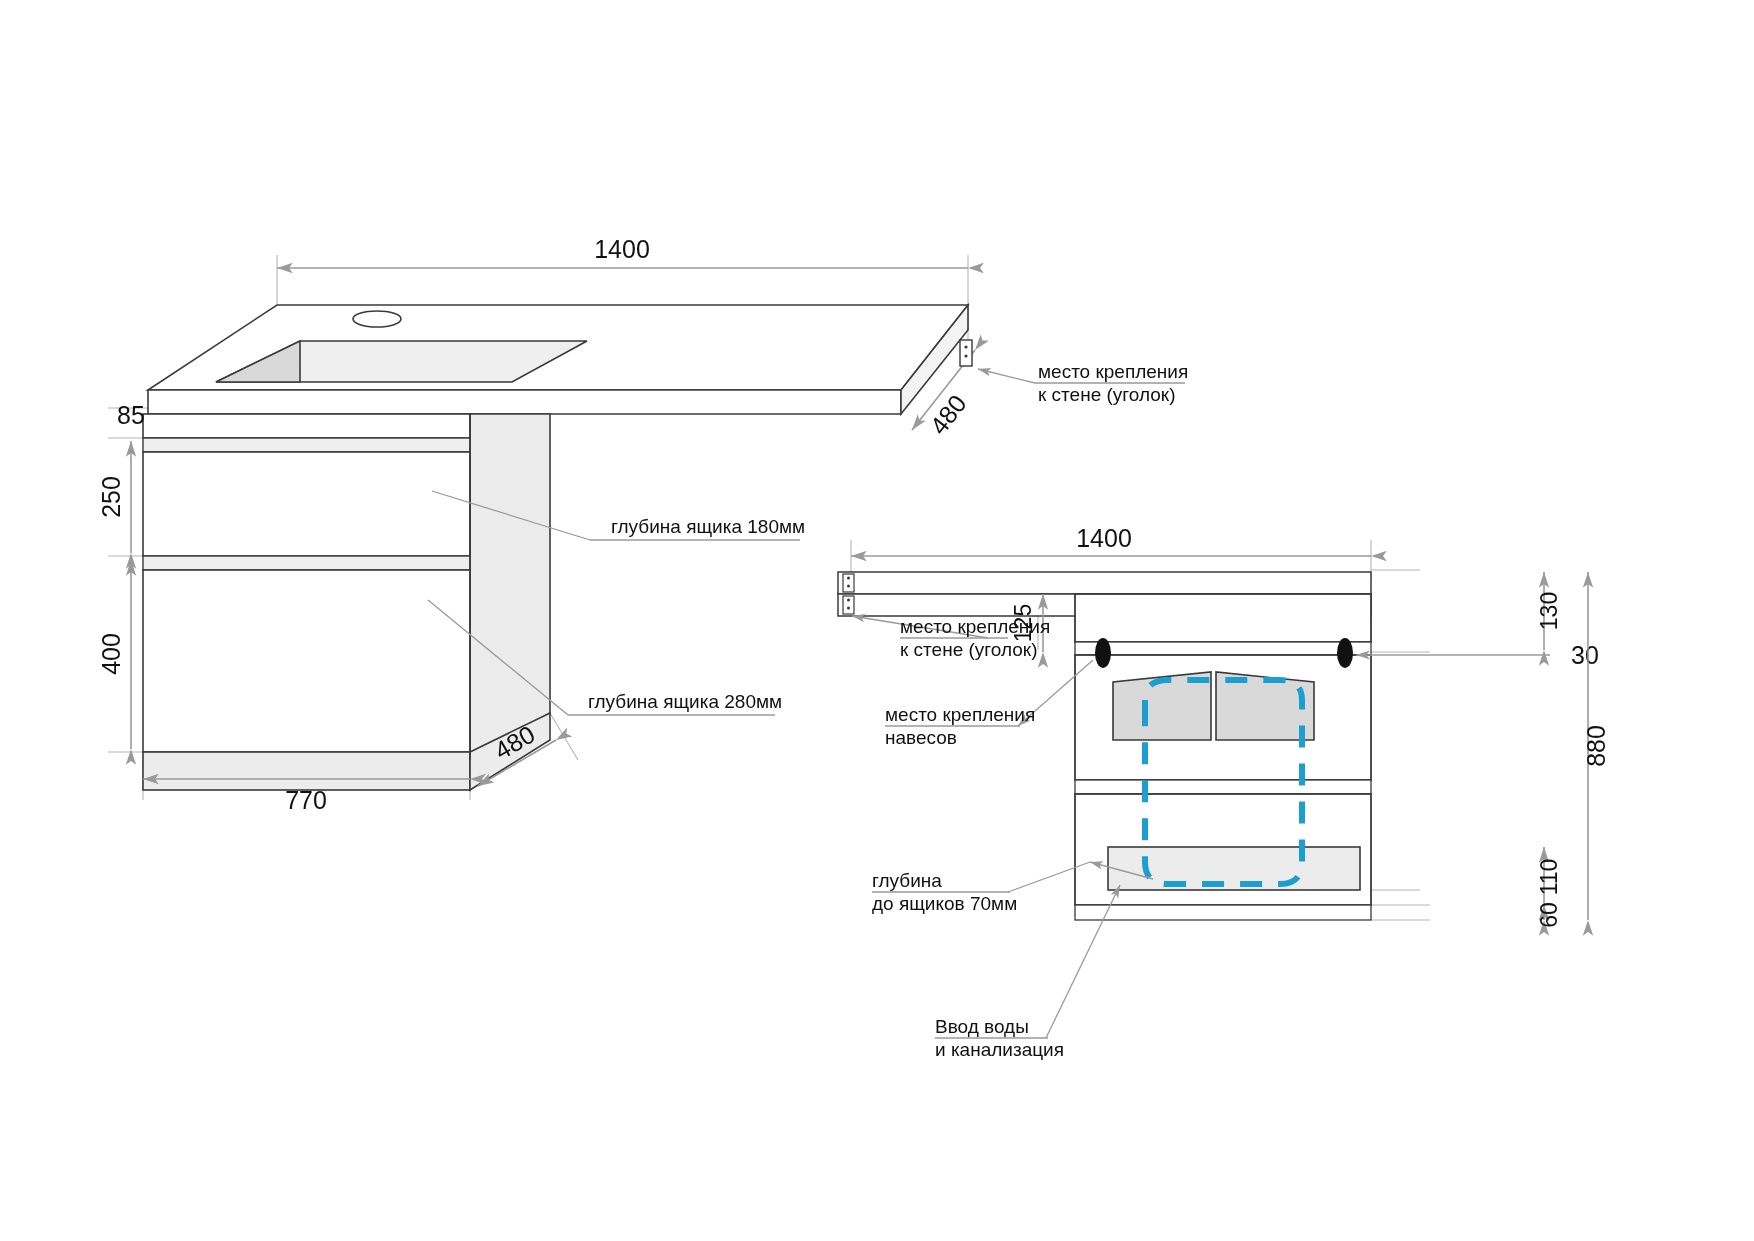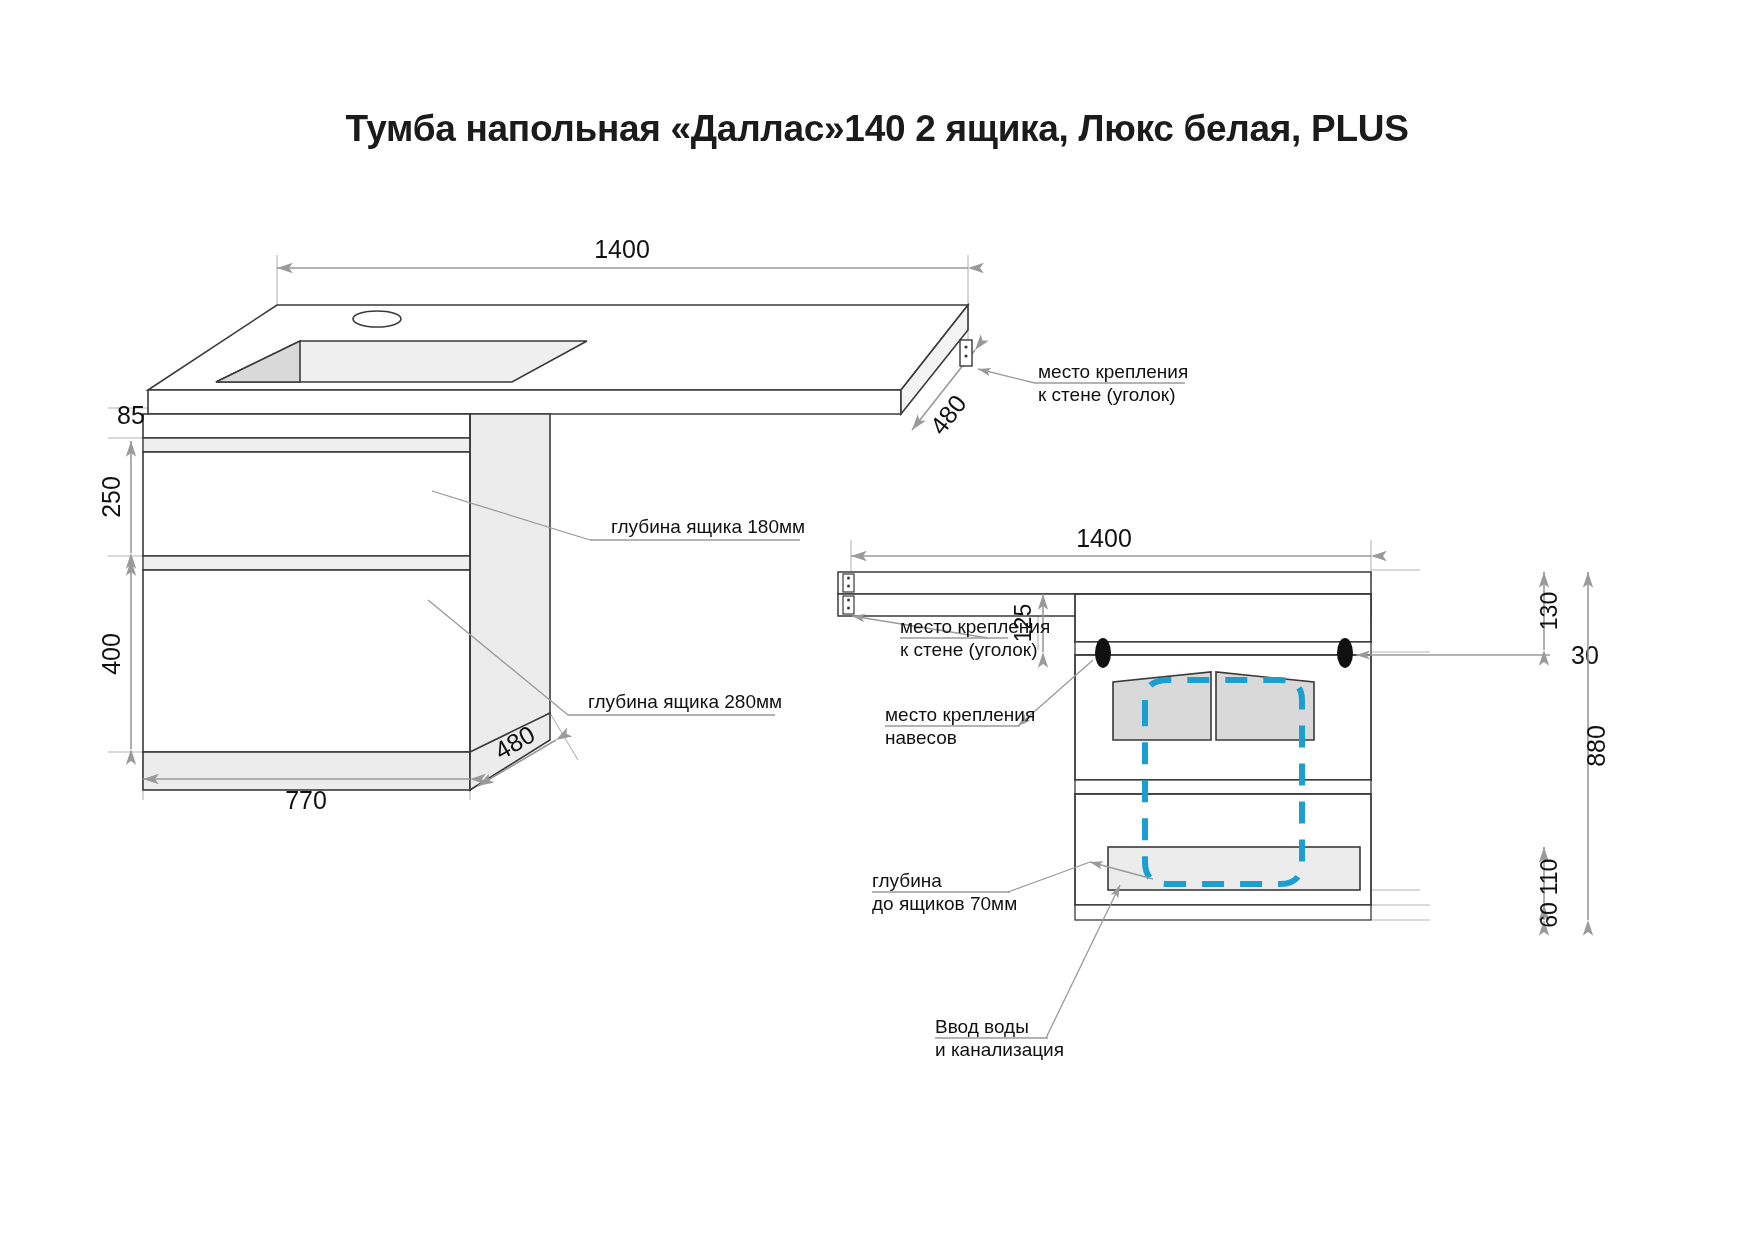--- a/index.html
+++ b/index.html
@@ -48,21 +48,20 @@
     font-family: "Liberation Sans", sans-serif;
     font-size: 19px;
     fill: #111;
   }
 </style>
 </head>
 <body>
 
 <div id="sheet">
 
-  <div class="title">Тумба напольная «Даллас»140  2 ящика, Люкс белая, PLUS</div>
 
   <svg width="1754" height="1241" viewBox="0 0 1754 1241">
     <defs>
       <marker id="ahL" viewBox="0 0 12 10" refX="11" refY="5" markerWidth="11" markerHeight="9" orient="auto-start-reverse">
         <path d="M 11 5 L 0 1.4 L 2.6 5 L 0 8.6 z" fill="#9a9a9a"></path>
       </marker>
       <marker id="ahR" viewBox="0 0 12 10" refX="1" refY="5" markerWidth="11" markerHeight="9" orient="auto-start-reverse">
         <path d="M 1 5 L 12 1.4 L 9.4 5 L 12 8.6 z" fill="#9a9a9a"></path>
       </marker>
       <marker id="ahEnd" viewBox="0 0 12 10" refX="11" refY="5" markerWidth="11" markerHeight="9" orient="auto">

